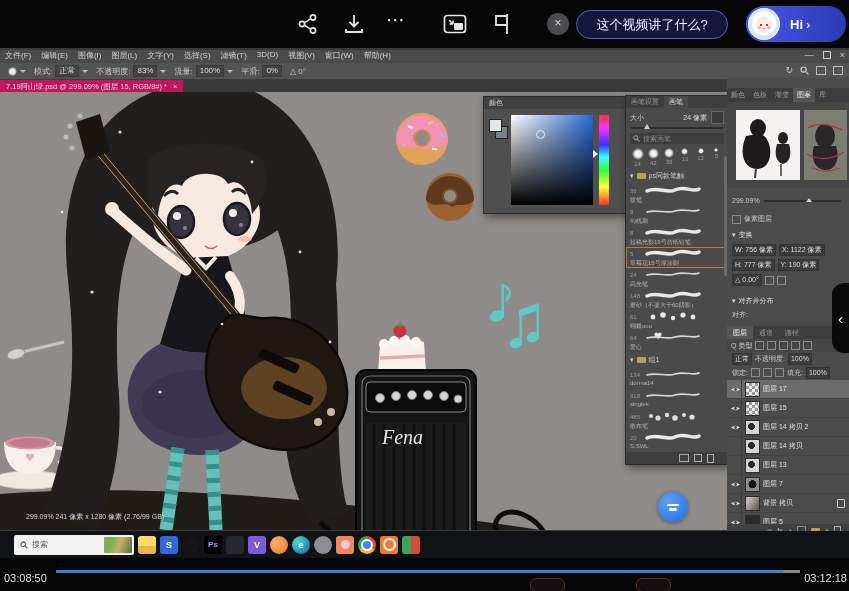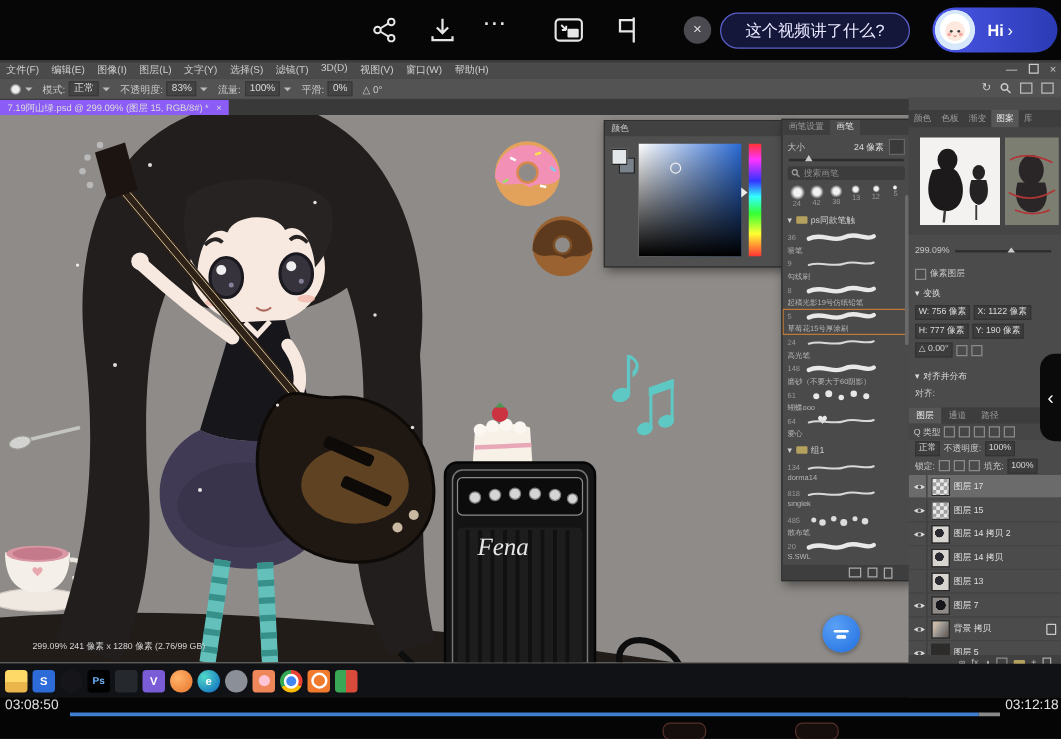--- a/index.html
+++ b/index.html
@@ -29,21 +29,21 @@
   .rstbox{width:6px;height:6px;border:1px solid #ccc;display:inline-block}
   #optbar{left:0;top:15px;width:849px;height:16px;background:#535353;border-bottom:1px solid #3c3c3c;
           display:flex;align-items:center;font-size:8px;color:#c9c9c9}
   #optbar .grp{display:flex;align-items:center;margin-left:8px;gap:3px}
   .optval{background:#434343;border:1px solid #393939;padding:0 3px;height:10px;line-height:10px;color:#ddd}
   .caret{width:0;height:0;border-left:3px solid transparent;border-right:3px solid transparent;border-top:3px solid #bbb;display:inline-block}
   .brushdot{width:9px;height:9px;border-radius:50%;background:radial-gradient(circle,#eee 40%,rgba(255,255,255,0) 75%)}
   #optright{position:absolute;right:6px;top:17px;display:flex;gap:7px;align-items:center;color:#ccc;font-size:9px}
   .sqico{width:8px;height:7px;border:1px solid #bbb;display:inline-block}
   #tabbar{left:0;top:32px;width:849px;height:13px;background:#393939;display:flex}
-  #doctab{background:#8b5cf6;color:#ddd;font-size:7.5px;height:13px;line-height:13px;padding:0 6px;display:flex;gap:6px;align-items:flex-start;max-width:250px;white-space:nowrap}
+  #doctab{background:#be185d;color:#ddd;font-size:7.5px;height:13px;line-height:13px;padding:0 6px;display:flex;gap:6px;align-items:flex-start;max-width:250px;white-space:nowrap}
   
   #rectip{left:489px;top:5px;width:134px;height:15px;background:#f6f6f6;border-radius:2px;
           box-shadow:0 1px 3px rgba(0,0,0,.5);display:flex;align-items:center;gap:5px;padding-left:6px;
           font-size:8px;color:#444}
   #rectip .spk{width:9px;height:8px}
   
   #canvas{left:0;top:44px;width:727px;height:438px;background:#8e8b88;overflow:hidden}
   #statusText{left:26px;bottom:8px;font-size:7px;color:#d6d6d6;white-space:nowrap}
   
   #colorpanel{left:483px;top:48px;width:147px;height:116px;background:#4f4f4f;border:1px solid #2e2e2e;
@@ -118,21 +118,21 @@
   #lfooter{position:absolute;left:0;top:446px;width:122px;height:13px;background:#404040;display:flex;align-items:center;justify-content:flex-end;gap:5px;padding-right:8px;box-sizing:border-box;color:#bbb}
   #clockarea{position:absolute;right:6px;top:462px;text-align:right;font-size:6.5px;color:#cfcfcf;line-height:8px}
   
   #taskbar{left:0;top:483px;width:849px;height:27px;background:#101216;display:flex;align-items:center}
   #tsearch{margin-left:14px;width:120px;height:20px;background:#f1f1f1;border-radius:2px;display:flex;align-items:center;gap:4px;padding-left:6px;box-sizing:border-box;position:relative}
   #tsearch span{font-size:8px;color:#555}
   #tsimg{position:absolute;right:2px;top:2px;width:28px;height:16px;background:linear-gradient(110deg,#7fae57 30%,#c8b06a 55%,#4c6e3a);border-radius:1px}
   .tbi{width:18px;height:18px;margin-left:4px;border-radius:3px;flex:none;display:flex;align-items:center;justify-content:center;font-size:9px;font-weight:bold;color:#fff}
   
   #bottombar{left:0;top:558px;width:849px;height:33px;background:#050505}
-  .btime{font-size:11px;color:#e0e0e0;top:0}
+  .btime{font-size:11px;color:#e0e0e0;top:14px}
   #progA{left:56px;top:12px;width:727px;height:3px;background:#3e7fd2}
   #progB{left:783px;top:12px;width:17px;height:3px;background:#8a8a8a}
   .faintbtn{top:20px;width:33px;height:12px;border:1px solid #55302a;background:#160e0d;border-radius:6px}
   
   #chatbubble{left:658px;top:492px;width:30px;height:30px;border-radius:50%;
               background:radial-gradient(circle at 35% 30%,#5aa0f5,#1f6fe0);box-shadow:0 1px 4px rgba(0,0,0,.4);
               display:flex;flex-direction:column;align-items:center;justify-content:center;gap:2px}
   #chatbubble i{display:block;width:12px;height:2.5px;background:#fff;border-radius:2px}
   #chatbubble i + i{width:8px}
   #edgetab{left:832px;top:283px;width:17px;height:70px;background:#0a0a0b;border-radius:12px 0 0 12px;
@@ -779,20 +779,28 @@
       <span>+</span>
       <span class="fico" style="width:5px;height:7px"></span>
     </div>
     <div id="clockarea">
       <div>11:10</div>
       <div>2023/7/19</div>
     </div>
   </div>
 
   <div id="taskbar" class="abs">
+    <div id="tsearch">
+      <svg width="8" height="8" viewBox="0 0 9 9">
+        <circle cx="3.6" cy="3.6" r="2.6" fill="none" stroke="#555" stroke-width="1.2"></circle>
+          <line x1="5.6" y1="5.6" x2="8.4" y2="8.4" stroke="#555" stroke-width="1.2"></line>
+      </svg>
+      <span>搜索</span>
+      <span id="tsimg"></span>
+    </div>
     <span class="tbi" style="background:linear-gradient(#ffd968 55%,#e8b64a 55%)"></span>
     <span class="tbi" style="background:#2d6bd8">S</span>
     <span class="tbi" style="background:#15151a;border-radius:50%"></span>
     <span class="tbi" style="background:#000000;color:#6fb8ff;font-size:8px">Ps</span>
     <span class="tbi" style="background:#3a3f46;opacity:.5"></span>
     <span class="tbi" style="background:#7a5cd6">V</span>
     <span class="tbi" style="background:radial-gradient(circle at 35% 35%,#ffb36a,#e8732a);border-radius:50%"></span>
     <span class="tbi" style="background:radial-gradient(circle at 30% 30%,#4fd8c8,#0b64c0);border-radius:50%">e</span>
     <span class="tbi" style="background:#8a8f98;border-radius:50%"></span>
     <span class="tbi" style="background:#f0875a">

